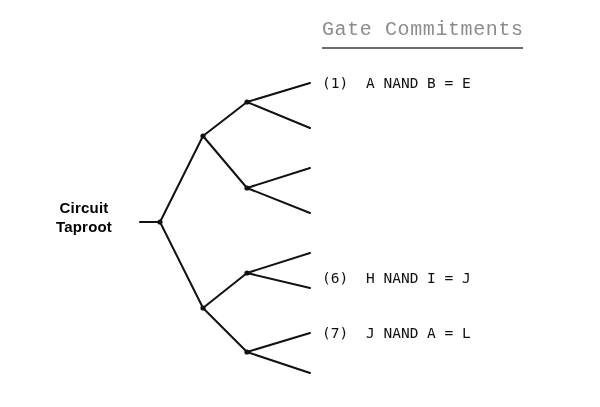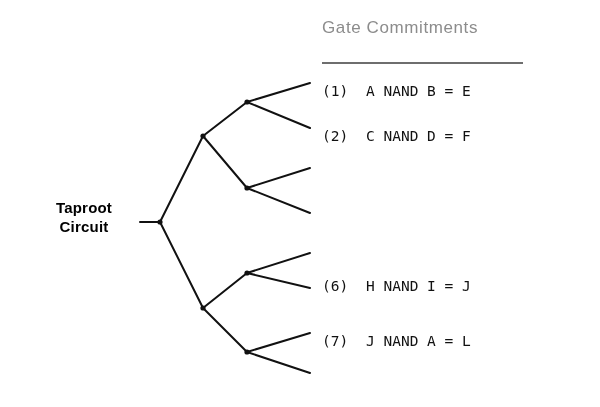--- a/index.html
+++ b/index.html
@@ -42,27 +42,27 @@
   }
 
   
   #commitments-panel {
     position: absolute;
     left: 322px;
     top: 18px;
     width: 262px;
   }
   #commitments-title {
-    font-family: Liberation Sans, sans-serif;
-    font-size: 17px;
+    font-family: Liberation Mono, monospace;
+    font-size: 20px;
     color: #8c8c8c;
     letter-spacing: 0.6px;
     white-space: nowrap;
     text-align: left;
-    padding-bottom: 24px;
+    padding-bottom: 6px;
   }
   #commitments-rule {
     width: 201px;
     height: 2px;
     background: #6e6e6e;
     margin-bottom: 2px;
   }
 
   #commitments-list {
     position: absolute;
@@ -81,31 +81,30 @@
     font-size: 14.5px;
     color: #111111;
     letter-spacing: 0px;
   }
   .commit-row .idx {
     display: inline-block;
     width: 44px;
   }
   .commit-row .expr {
     display: inline-block;
-    margin-top: 8px;
   }
 </style>
 </head>
 <body>
 
 <div id="root">
 
   <div id="taproot-label">
+    <span class="ln">Circuit</span>
     <span class="ln">Taproot</span>
-    <span class="ln">Circuit</span>
   </div>
 
   <svg id="tree-svg" viewBox="0 0 600 407" xmlns="http://www.w3.org/2000/svg">
     <g stroke="#111111" stroke-width="2" fill="none" stroke-linecap="round">
 
       <line x1="140" y1="222" x2="160" y2="222"></line>
 
       <line x1="160" y1="222" x2="203" y2="136"></line>
       <line x1="160" y1="222" x2="203" y2="308"></line>
 
@@ -140,23 +139,20 @@
 
   <div id="commitments-panel">
     <div id="commitments-title">Gate Commitments</div>
     <div id="commitments-rule"></div>
   </div>
 
   <div id="commitments-list">
     <div class="commit-row" style="top:74px">
       <span class="idx">(1)</span><span class="expr">A NAND B = E</span>
     </div>
-    <div class="commit-row" style="top:119px">
-      <span class="idx">(2)</span><span class="expr">C NAND D = F</span>
-    </div>
     <div class="commit-row" style="top:269px">
       <span class="idx">(6)</span><span class="expr">H NAND I = J</span>
     </div>
     <div class="commit-row" style="top:324px">
       <span class="idx">(7)</span><span class="expr">J NAND A = L</span>
     </div>
   </div>
 
 </div>
 

